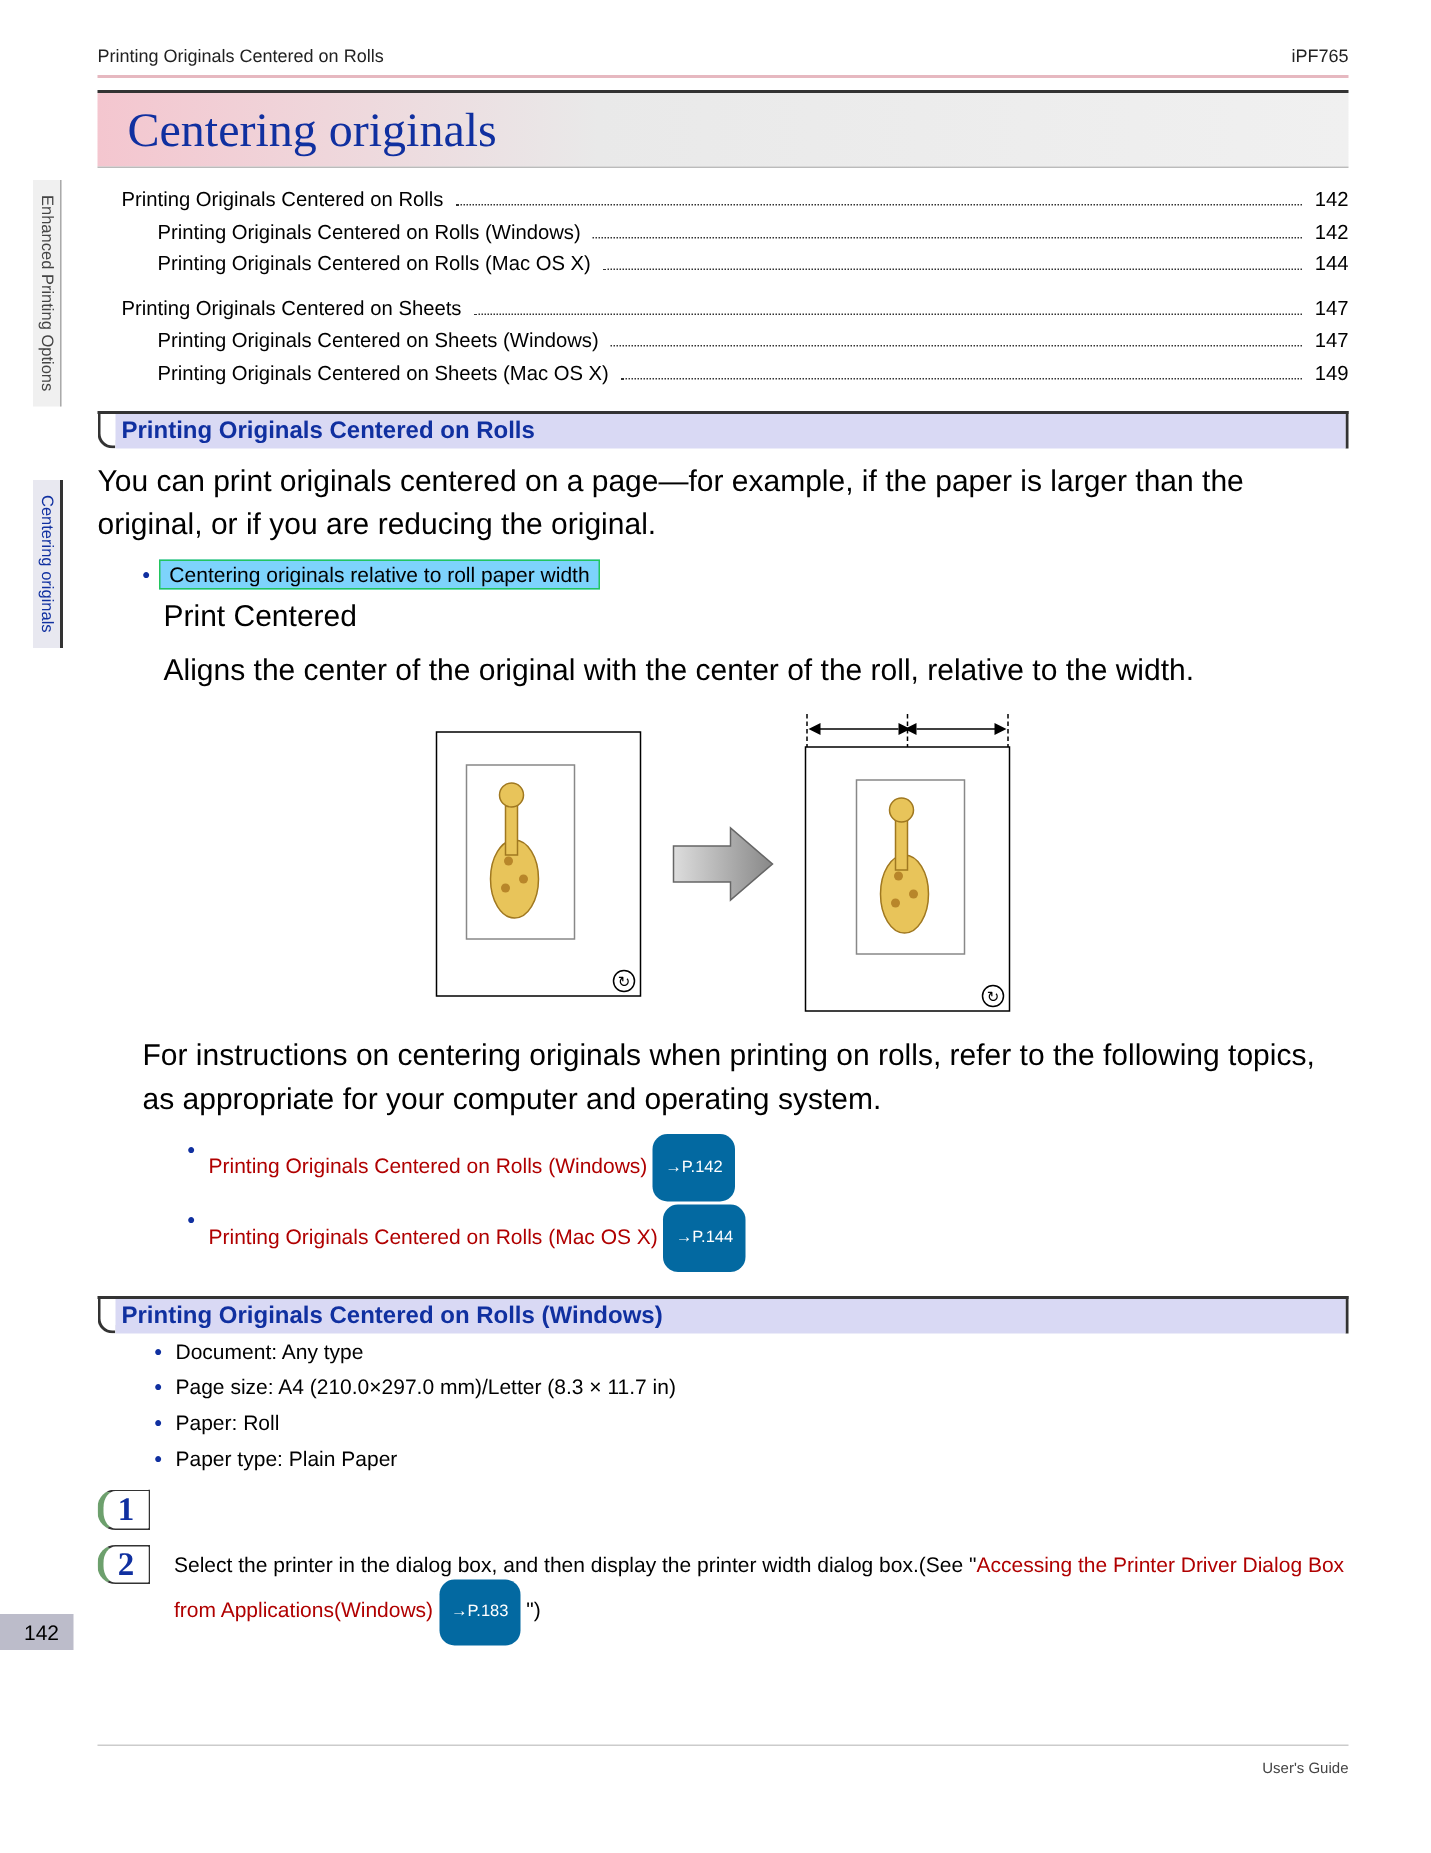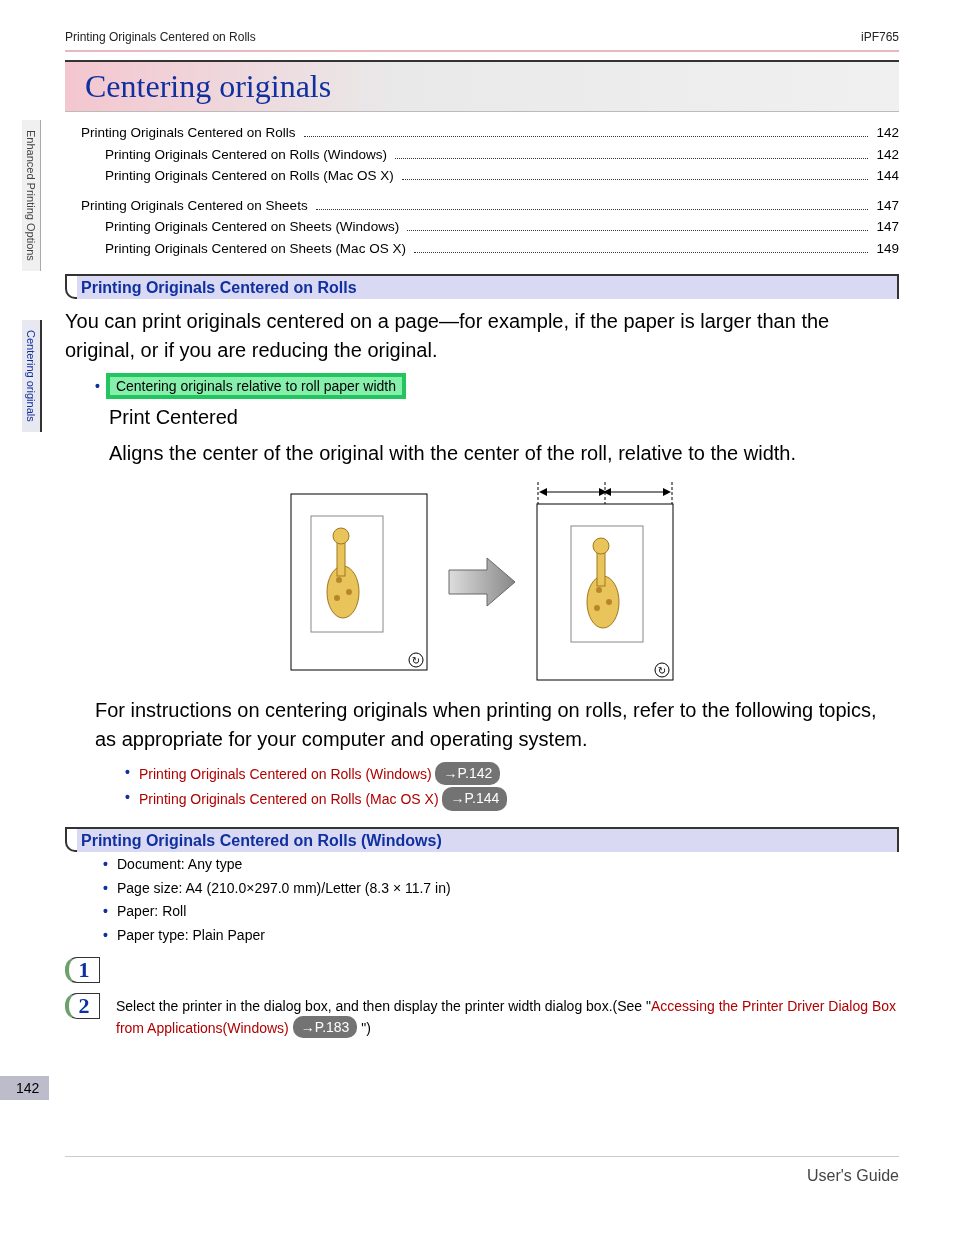--- a/index.html
+++ b/index.html
@@ -11,35 +11,35 @@
   .toc-row{display:flex;align-items:baseline;font-size:13.5px;line-height:1.6}
   .toc-row.sub{padding-left:24px}
   .toc-row .lbl{white-space:nowrap;padding-right:4px}
   .toc-row .dots{flex:1;border-bottom:1px dotted #333;height:0.9em;margin:0 4px}
   .toc-row .pg{padding-left:4px;white-space:nowrap}
   .toc-group{padding-left:16px;margin-bottom:8px}
   .section-bar{display:flex;align-items:stretch;font-size:16px;font-weight:bold;color:#1030a0;border-top:2px solid #333;border-right:2px solid #333;margin-top:6px}
   .section-bar .arc{width:10px;background:#fff;border-left:2px solid #333;border-bottom:2px solid #333;border-bottom-left-radius:10px}
   .section-bar .bg{flex:1;background:#d9d9f4;padding:3px 8px 2px 4px}
   .body-p{font-size:20px;margin:8px 0;line-height:1.45}
-  .bullet-hl{background:#86efac;border:4px solid #22c55e;padding:1px 6px;display:inline-block;font-size:14px}
+  .bullet-hl{background:#7dd3fc;border:1px solid #22c55e;padding:1px 6px;display:inline-block;font-size:14px}
   .indent{margin-left:30px}
   .indent2{margin-left:38px}
   .bullet-item{font-size:14px;line-height:1.55;margin:2px 0;padding-left:14px;position:relative}
   .bullet-item::before{content:"•";position:absolute;left:0;color:#1030a0;font-weight:bold}
   .redlink{color:#b00000}
-  .pageref{display:inline-block;background:#737373;color:#fff;font-size:14px;border-radius:10px;padding:1px 8px;vertical-align:1px}
+  .pageref{display:inline-block;background:#0369a1;color:#fff;font-size:11px;border-radius:10px;padding:14px 8px;vertical-align:1px}
   .step{display:flex;align-items:flex-start;margin:10px 0}
   .stepnum{font-family:"Times New Roman",serif;font-size:22px;font-weight:bold;color:#1030a0;border:1px solid #333;border-left:4px solid #6da06d;border-top-left-radius:12px;border-bottom-left-radius:12px;width:30px;text-align:center;line-height:1.1;margin-right:16px;background:#fff}
   .steptext{flex:1;font-size:14px;padding-top:3px;line-height:1.45}
   .sidetab{position:absolute;left:22px;writing-mode:vertical-rl;font-size:11px;text-align:center}
   .sidetab.t1{top:120px;color:#444;border-right:1px solid #aaa;padding:10px 3px;background:#f0f0f0}
   .sidetab.t2{top:320px;color:#1030a0;border-right:2px solid #333;padding:10px 3px;background:#e8e8f0}
   .pagenum-tab{position:absolute;left:0;bottom:135px;background:#bcbcca;color:#000;font-size:14px;padding:4px 10px 4px 16px}
-  .ftr{position:absolute;bottom:50px;left:65px;right:55px;border-top:1px solid #ccc;text-align:right;font-size:16px;color:#444;padding-top:10px}
+  .ftr{position:absolute;bottom:50px;left:65px;right:55px;border-top:1px solid #ccc;text-align:right;font-size:10px;color:#444;padding-top:10px}
   .figure{display:flex;justify-content:center;align-items:center;gap:18px;margin:14px 0}
   .doc-svg{flex:none}
 </style>
 </head>
 <body>
 
 <div class="page">
 
   <div class="sidetab t1">Enhanced Printing Options</div>
   <div class="sidetab t2">Centering originals</div>

